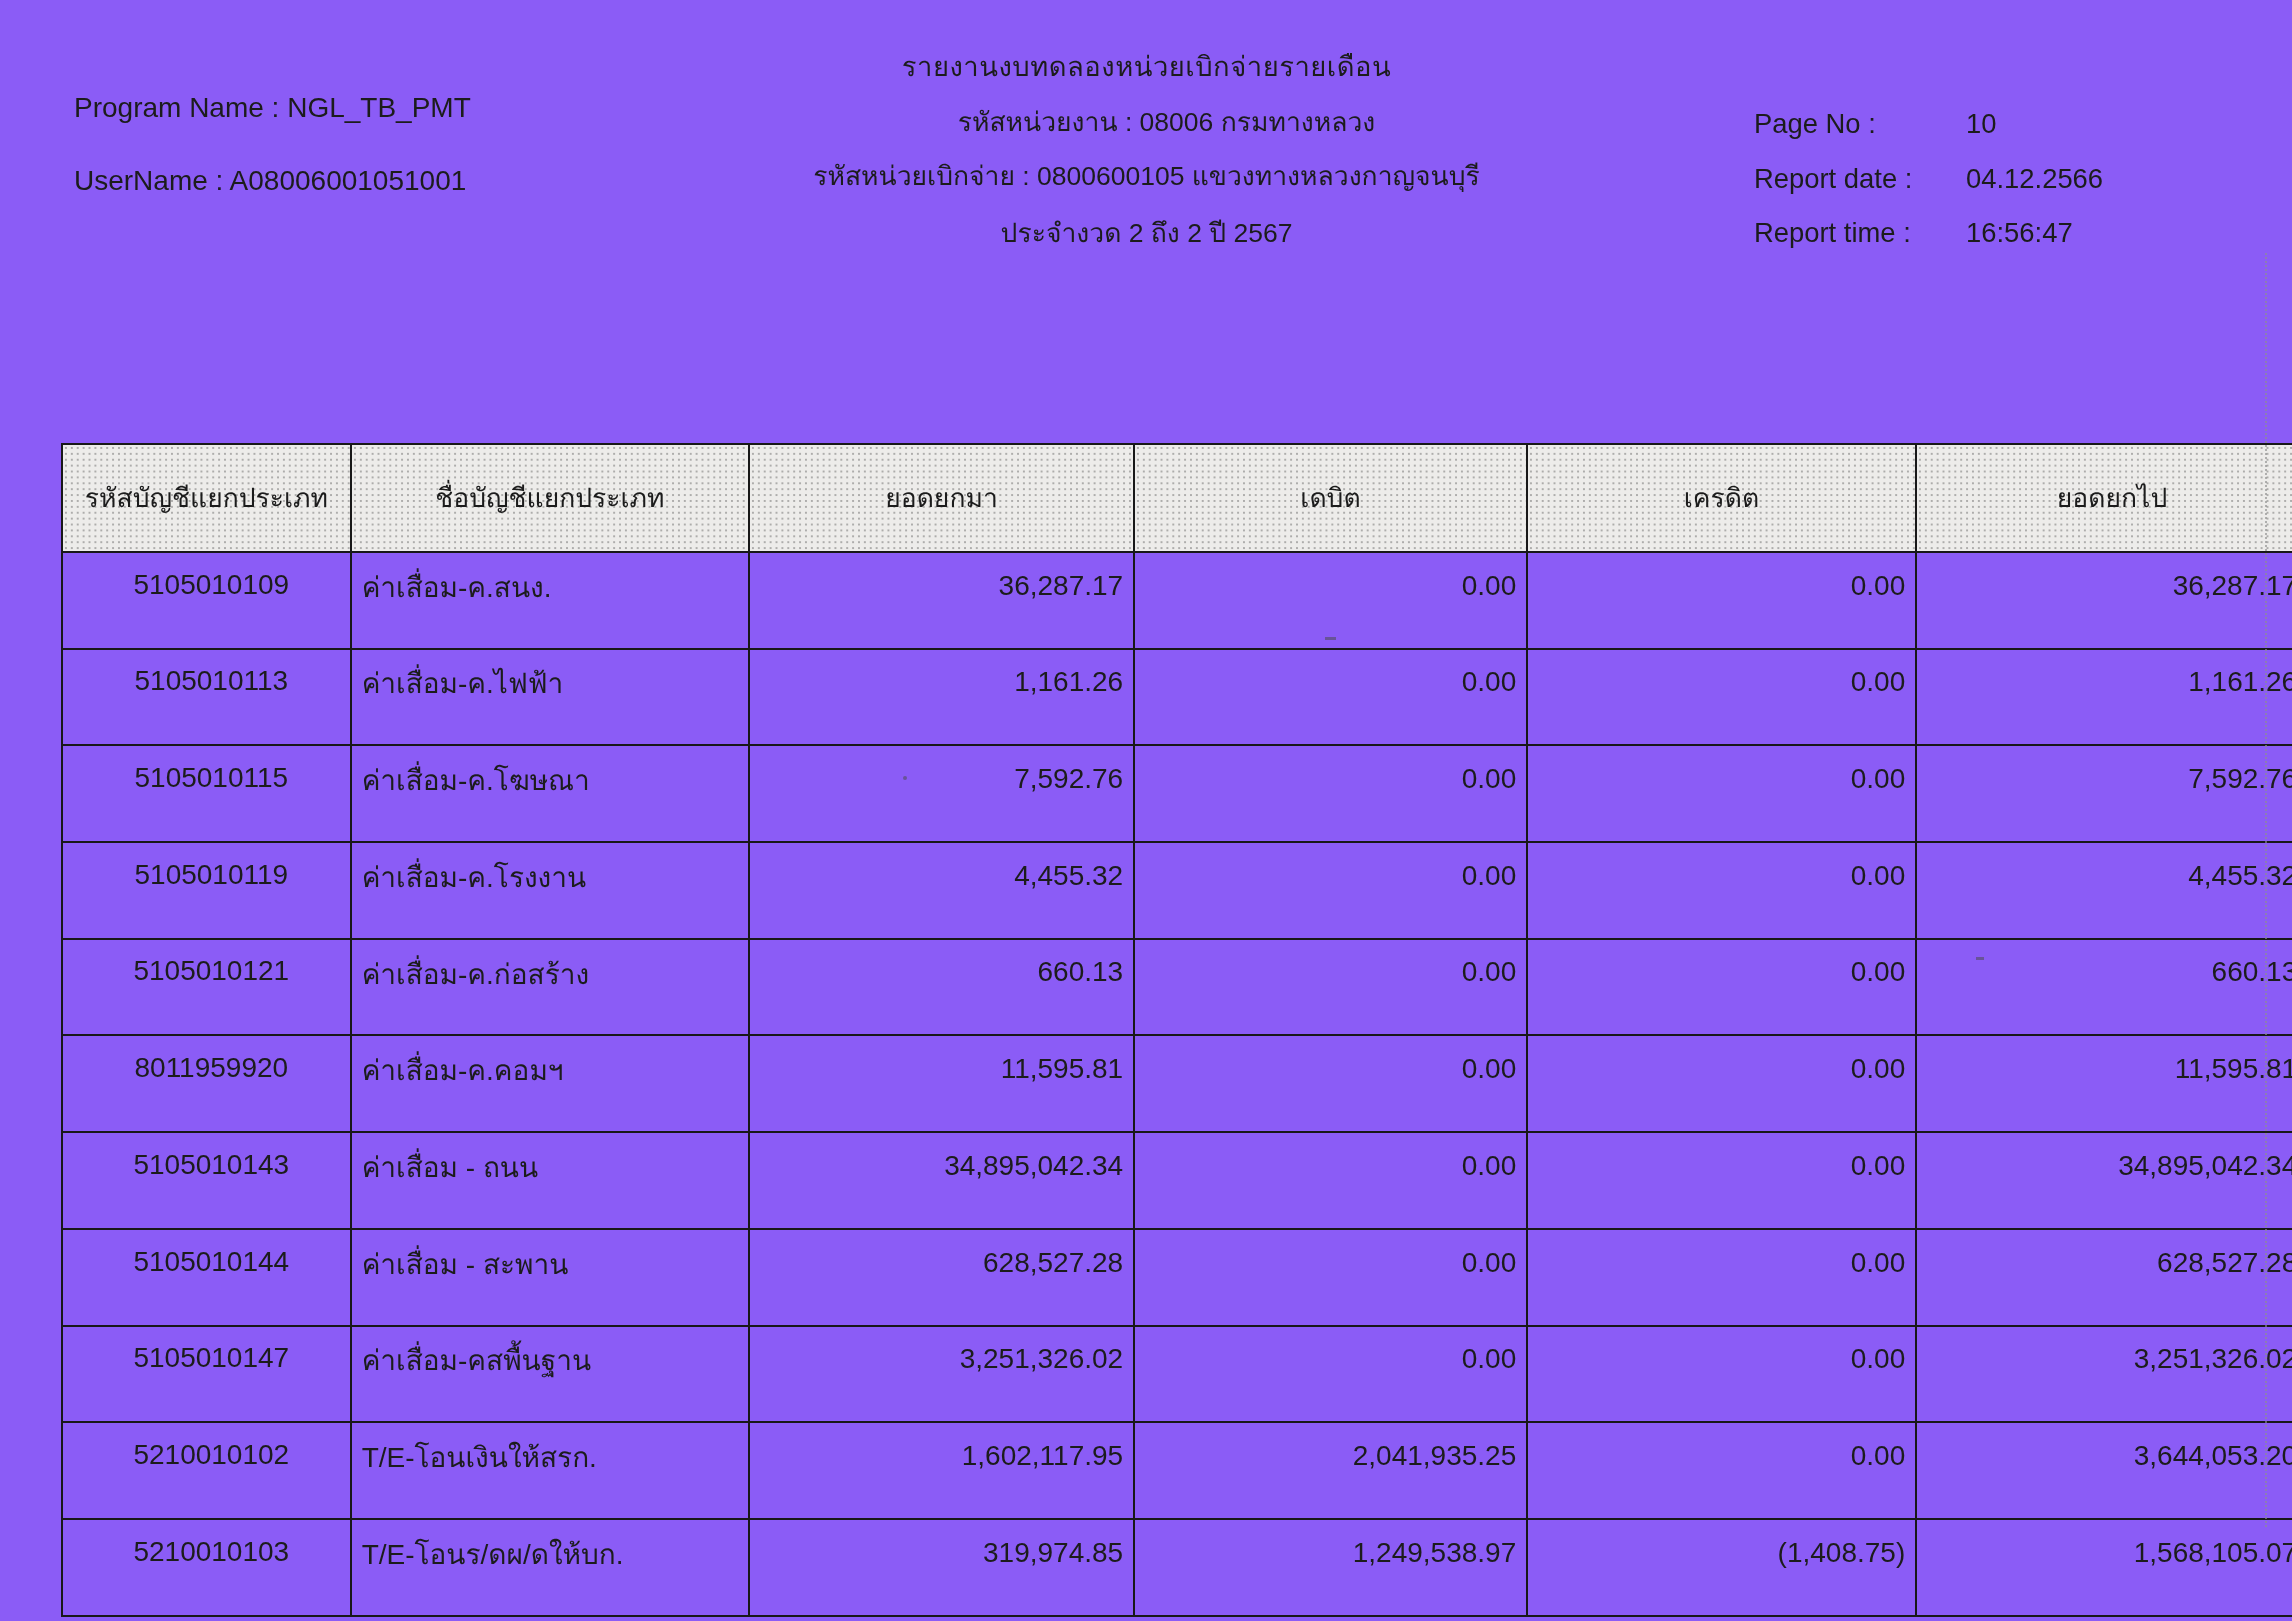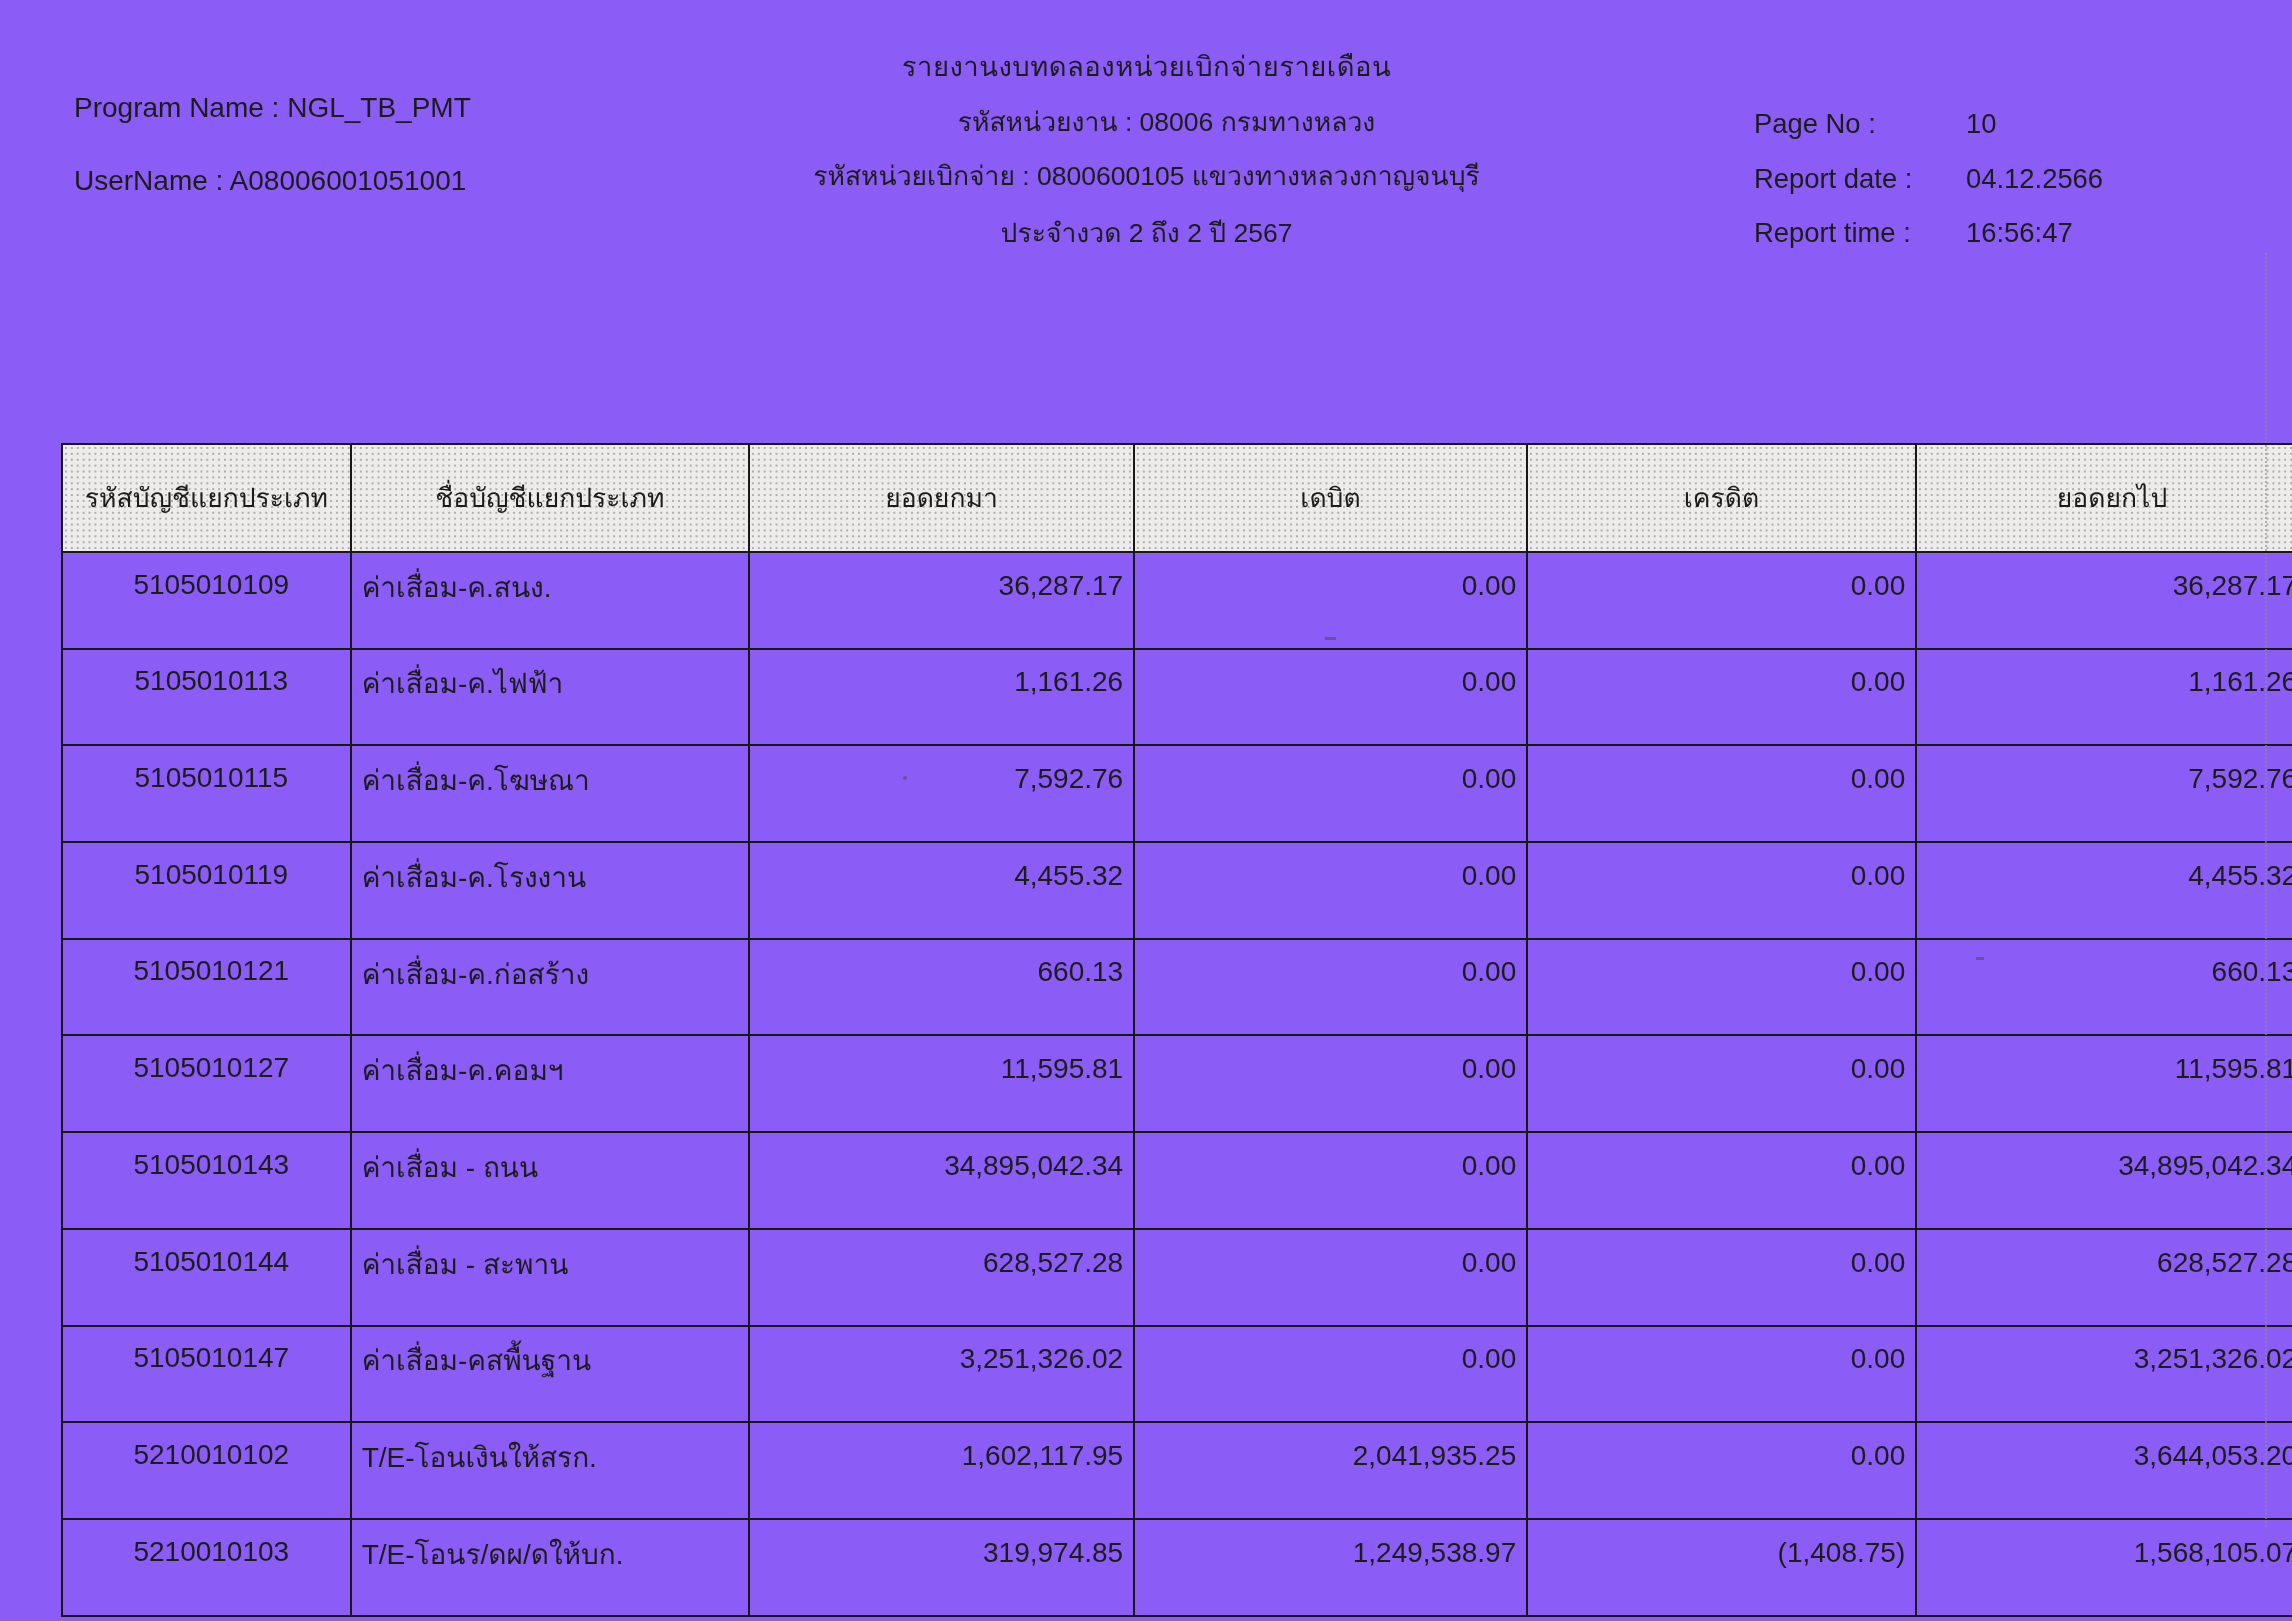--- a/index.html
+++ b/index.html
@@ -155,21 +155,21 @@
         </tr>
         <tr>
           <td class="code">5105010121</td>
           <td class="name">ค่าเสื่อม-ค.ก่อสร้าง</td>
           <td class="num">660.13</td>
           <td class="num">0.00</td>
           <td class="num">0.00</td>
           <td class="num">660.13</td>
         </tr>
         <tr>
-          <td class="code">5105010127</td>
+          <td class="code">8011959920</td>
           <td class="name">ค่าเสื่อม-ค.คอมฯ</td>
           <td class="num">11,595.81</td>
           <td class="num">0.00</td>
           <td class="num">0.00</td>
           <td class="num">11,595.81</td>
         </tr>
         <tr>
           <td class="code">5105010143</td>
           <td class="name">ค่าเสื่อม - ถนน</td>
           <td class="num">34,895,042.34</td>

